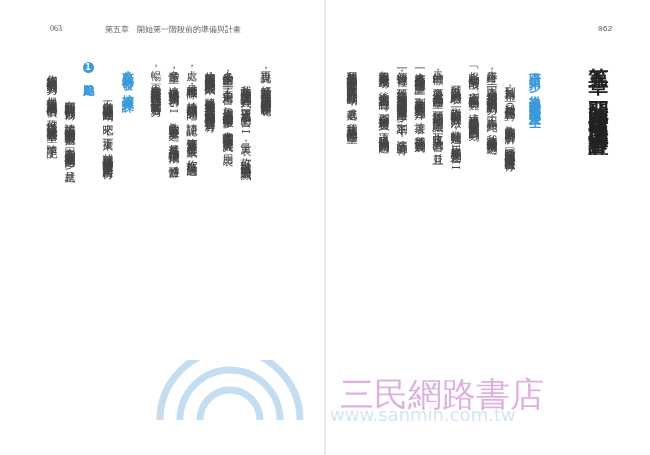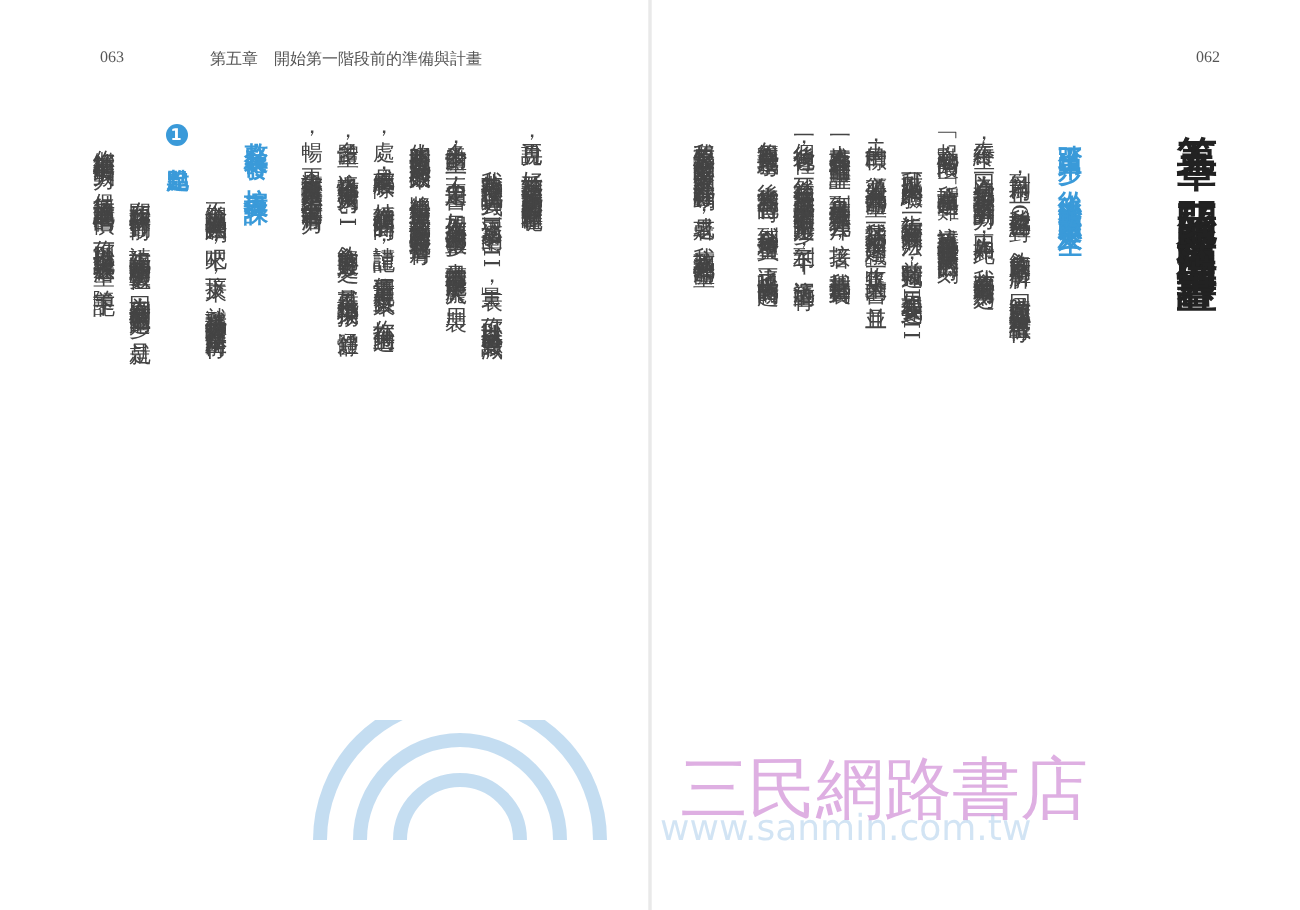--- a/index.html
+++ b/index.html
@@ -36,21 +36,21 @@
 <div class="vcol" style="left:44px; top:66px;">你繼續前進的最大動力。保持每週記錄進展的習慣，你可以把這份記錄表放在浴室，隨手記下</div>
 
 <div class="vcol" style="left:258px; top:62px;">說再見，好重拾卸下背包後所感受到的那股輕盈和自在呢？</div>
 <div class="vcol" style="left:238px; top:76px;">我非常鼓勵你也試試這個方式，透過第一章的「BMI量表」，你可以找出自己應該要減</div>
 <div class="vcol" style="left:220px; top:62px;">去多少的體重，不一定要用書，如果你必須減去的體重很多，書本的體積可能過於龐大，用裝</div>
 <div class="vcol" style="left:202px; top:62px;">水的塑膠瓶也可以達到同樣的效果，將幾個重量與你想要減去的重量相等的寶特瓶揹在肩背</div>
 <div class="vcol" style="left:184px; top:62px;">處，或是綁在腰際，持續幾個鐘頭的時間，請謹記，這個重量就是一直以來，你扛在身上的過</div>
 <div class="vcol" style="left:166px; top:62px;">多體重，這也難怪你會精疲力竭！GI飲食的主要好處之一，就是不只讓你神采飛揚，通體舒</div>
 <div class="vcol" style="left:148px; top:62px;">暢，更會讓你重新獲得以為早已經一去不復返的青春活力。</div>
 
-<div class="page-num" style="left:598px;">062</div>
+<div class="page-num" style="left:598px;font-family:Liberation Mono, monospace;">062</div>
 
 <div class="chapter-title">第五章　開始第一階段前的準備與計畫</div>
 
 <div class="section-head" style="left:526px; top:62px;">踏出第一步，從改變飲食開始改變人生</div>
 
 <div class="vcol" style="left:502px; top:78px;">到目前為止，我希望你已經對GI飲食的原則有所了解，同時徹底認同這份飲食計畫值得你</div>
 <div class="vcol" style="left:484px; top:62px;">奉行終生，因為這一切都是讓你投入這份計劃的動力，正因為如此，我才會將這個時期稱之為</div>
 <div class="vcol" style="left:466px; top:62px;">「起心動念」的階段，所謂「萬事起頭難」，這或許也是整段旅程中最令人煎熬的時刻。</div>
 <div class="vcol" style="left:448px; top:76px;">我可以以過來人的經驗，告訴你一個很有效的方法，當時我知道，如果我要達到BMI</div>
 <div class="vcol" style="left:430px; top:62px;">十二的目標，必須要減去九公斤的體重，我採納了一位朋友的建議，收集了一大堆的書，並且</div>

